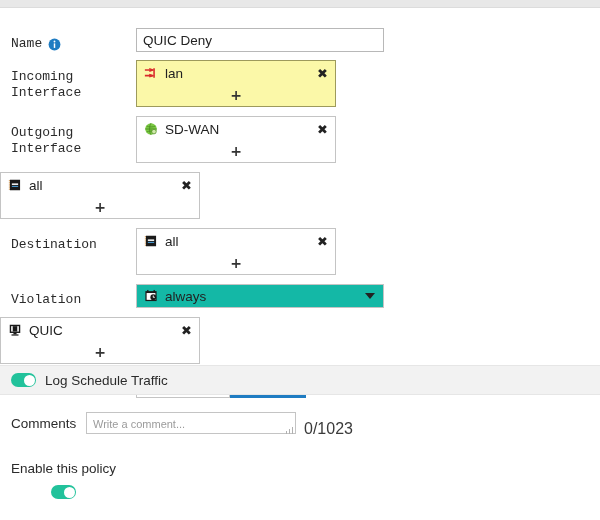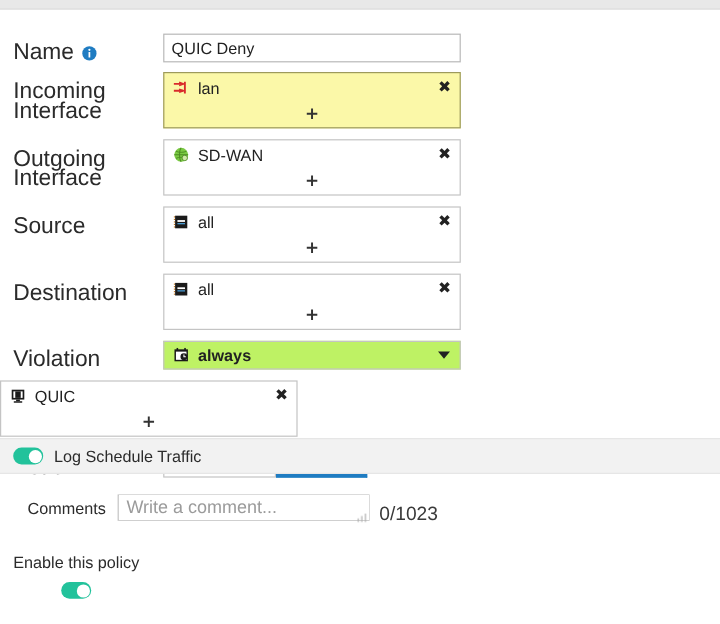--- a/index.html
+++ b/index.html
@@ -13,58 +13,58 @@
   .page { position: relative; width: 600px; height: 520px; background:#fff; }
 
   .topbar { position:absolute; left:0; top:0; width:600px; height:8px;
             background:#e8e8e8; border-bottom:1px solid #dcdcdc; }
 
   .form { position:absolute; left:0; top:8px; width:600px; }
 
   .row { display:flex; align-items:flex-start; margin-bottom:0; }
   .label {
     width:136px; padding-left:11px; padding-top:8px;
-    font-size:19px; color:#2b2b2b; line-height:16px;
-    display:flex; align-items:center; gap:6px;
+    font-size:13px; color:#2b2b2b; line-height:16px;
+    display:flex; align-items:center; gap:6px;font-family:Liberation Mono, monospace;
   }
   .label.tall { padding-top:9px; }
 
   .field { width:248px; }
 
   
   .text-input {
     width:248px; height:24px; border:1px solid #b8b8b8; background:#fff;
     font-size:13.5px; color:#222; padding:0 6px; line-height:22px;
     font-family:"Liberation Sans", sans-serif; outline:none;
   }
 
   
-  .mbox { width:248px; border:1px solid #c4c4c4; background:#fff; position:relative; }
+  .mbox { width:200px; border:1px solid #c4c4c4; background:#fff; position:relative; }
   .mbox.highlight { background:#fbf8a8; border:1px solid #9d9a5c; }
   .mbox-item {
     display:flex; align-items:center; height:24px; padding:0 6px 0 7px;
     font-size:13.5px; color:#222; position:relative;
   }
   .mbox-item .itext { margin-left:7px; }
   .mbox-x {
     position:absolute; right:7px; top:50%; transform:translateY(-50%);
     font-size:13px; font-weight:bold; color:#222; cursor:pointer;
     line-height:1; font-family:"DejaVu Sans", sans-serif;
   }
   .mbox-add {
     height:21px; display:flex; align-items:center; justify-content:center;
     font-size:14px; font-weight:bold; color:#333; cursor:pointer;
     line-height:1; font-family:"DejaVu Sans", sans-serif; padding-bottom:2px;
   }
 
   
   .select-box {
-    width:248px; height:24px; border:1px solid #c4c4c4; background:#bef264;
+    width:248px; height:24px; border:1px solid #c4c4c4; background:#14b8a6;
     display:flex; align-items:center; padding:0 6px 0 7px; position:relative;
-    font-size:13.5px; color:#222;font-weight:bold;
+    font-size:13.5px; color:#222;
   }
   .select-box .itext { margin-left:7px; }
   .caret {
     position:absolute; right:8px; top:50%; transform:translateY(-50%);
     width:0; height:0; border-left:5px solid transparent;
     border-right:5px solid transparent; border-top:6px solid #222;
   }
 
   
   .actions { display:flex; }
@@ -88,26 +88,26 @@
   .switch {
     width:25px; height:14px; border-radius:7px; background:#22c29b;
     position:relative; flex:0 0 auto; cursor:pointer;
   }
   .switch .knob {
     position:absolute; top:1.5px; right:1.5px; width:11px; height:11px;
     border-radius:50%; background:#fff;
   }
 
   
-  .comments-row { position:absolute; left:12px; display:flex; align-items:flex-start; }
+  .comments-row { position:absolute; left:0; display:flex; align-items:flex-start; }
   .comments-label { width:86px; padding-left:11px; font-size:13.5px; color:#2b2b2b; padding-top:4px; }
   .textarea-wrap { position:relative; }
   .comment-area {
     width:210px; height:22px; border:1px solid #c4c4c4; background:#fff;
-    font-size:15px; font-family:"Liberation Sans", sans-serif;
+    font-size:11px; font-family:"Liberation Sans", sans-serif;
     color:#222; padding:2px 6px; resize:none; outline:none; line-height:18px;
   }
   .comment-area::placeholder { color:#9b9b9b; }
   .grip {
     position:absolute; right:3px; bottom:4px; width:7px; height:7px;
     pointer-events:none;
   }
   .grip i { position:absolute; background:#b0b0b0; }
   .grip i:nth-child(1){ right:0; bottom:0; width:1px; height:7px; }
   .grip i:nth-child(2){ right:3px; bottom:0; width:1px; height:5px; }
@@ -181,23 +181,20 @@
             </svg>
             <span class="itext">SD-WAN</span>
             <span class="mbox-x">✖</span>
           </div>
           <div class="mbox-add">+</div>
         </div>
       </div>
     </div>
 
     <div class="row" style="margin-top:9px;">
-      <div class="label tall">
-        <span>Source</span>
-      </div>
       <div class="field">
         <div class="mbox">
           <div class="mbox-item">
             <svg class="ico" viewBox="0 0 16 16">
               <rect x="2.2" y="2" width="11.6" height="12" fill="#1a1a1a"></rect>
               <rect x="4.4" y="6.2" width="7.2" height="1.7" fill="#fff"></rect>
               <rect x="4.4" y="9" width="7.2" height="1.2" fill="#4a9fd8"></rect>
               <rect x="1" y="2.6" width="1.1" height="1.1" fill="#c2761e"></rect>
               <rect x="1" y="5" width="1.1" height="1.1" fill="#c2761e"></rect>
               <rect x="1" y="7.4" width="1.1" height="1.1" fill="#c2761e"></rect>

